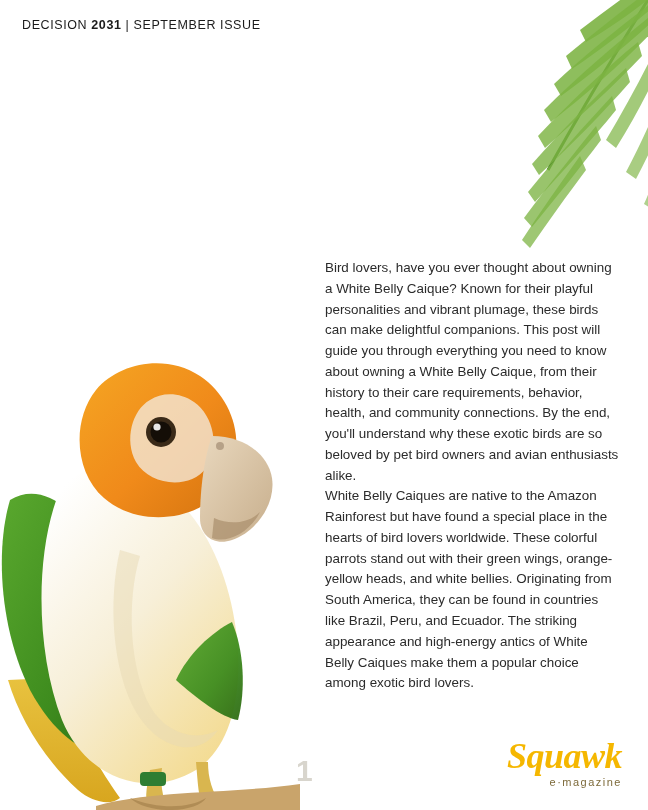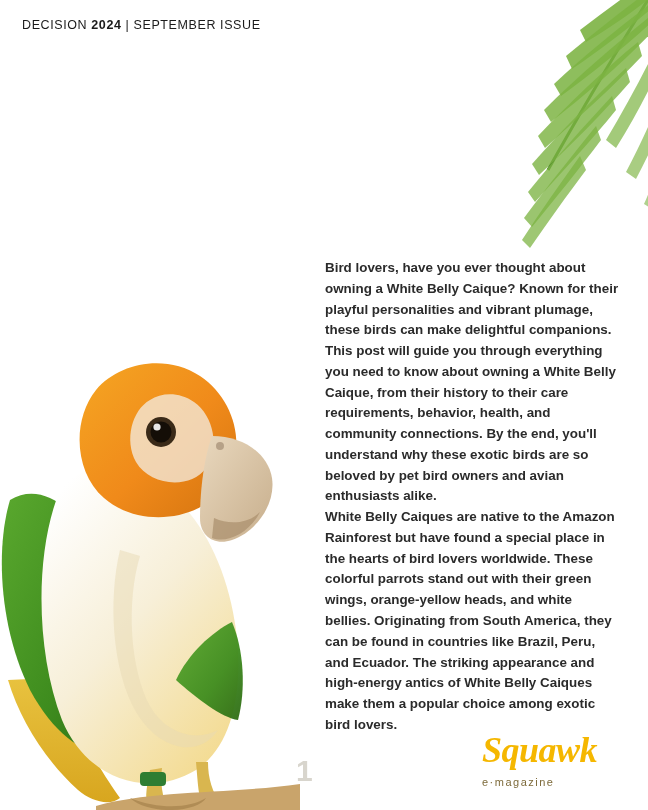--- a/index.html
+++ b/index.html
@@ -79,21 +79,20 @@
 
   
   .body-col {
     position: absolute;
     top: 258px; right: 28px;
     width: 295px;
     font-size: 13.4px;
     line-height: 1.55;
     color: #2b2b2b;
     font-family: "Liberation Sans", sans-serif;
-    font-weight: bold;
   }
   .body-col p + p { margin-top: 0; }
 
   
   .bird-wrap {
     position: absolute;
     left: 0; top: 250px;
     width: 300px; height: 560px;
     overflow: hidden;
   }
@@ -105,34 +104,34 @@
     font-family: "Liberation Sans", sans-serif;
     font-weight: bold;
     font-size: 30px;
     color: #d8d5cd;
   }
 
   
   .logo {
     position: absolute;
     right: 26px; bottom: 22px;
-    text-align: left;
+    text-align: right;
     width: 140px;
   }
   .logo-word {
     font-family: "Liberation Serif", serif;
     font-style: italic;
     font-weight: bold;
     font-size: 36px;
     color: #F5B700;
     letter-spacing: -0.5px;
     line-height: 1;
   }
   .logo-sub {
-    margin-top: 8px;
+    margin-top: 2px;
     font-family: "Liberation Sans", sans-serif;
     font-size: 11px;
     letter-spacing: 1.5px;
     color: #7d6a3a;
   }
 </style>
 </head>
 <body>
 
 <div class="page">
@@ -151,21 +150,21 @@
       <path d="M264 136 C 236 166, 206 200, 180 232 L 187 242 C 212 214, 244 180, 268 150 Z" opacity="0.78"></path>
       <path d="M248 166 C 224 196, 198 228, 176 258 L 184 267 C 206 240, 232 208, 253 180 Z" opacity="0.76"></path>
       <path d="M232 196 C 212 224, 192 252, 174 280 L 182 288 C 200 262, 220 234, 238 210 Z" opacity="0.74"></path>
       <path d="M330 40 C 312 82, 288 130, 258 180 L 268 188 C 298 140, 320 92, 334 52 Z" opacity="0.7"></path>
       <path d="M330 86 C 318 128, 300 170, 278 212 L 288 219 C 310 178, 326 136, 336 96 Z" opacity="0.66"></path>
       <path d="M330 132 C 324 170, 312 208, 296 244 L 306 250 C 322 214, 333 176, 338 140 Z" opacity="0.6"></path>
     </g>
   </svg>
 
   <div class="issue-line">
-    <span>DECISION </span><b>2024</b><span> | SEPTEMBER ISSUE</span>
+    <span>DECISION </span><b>2031</b><span> | SEPTEMBER ISSUE</span>
   </div>
 
 
   <div class="bird-wrap">
     <svg viewBox="0 0 300 560" width="300" height="560">
       <defs>
         <linearGradient id="headG" x1="0" y1="0" x2="1" y2="1">
           <stop offset="0%" stop-color="#F5A623"></stop>
           <stop offset="55%" stop-color="#F08A1A"></stop>
           <stop offset="100%" stop-color="#D4730F"></stop>

